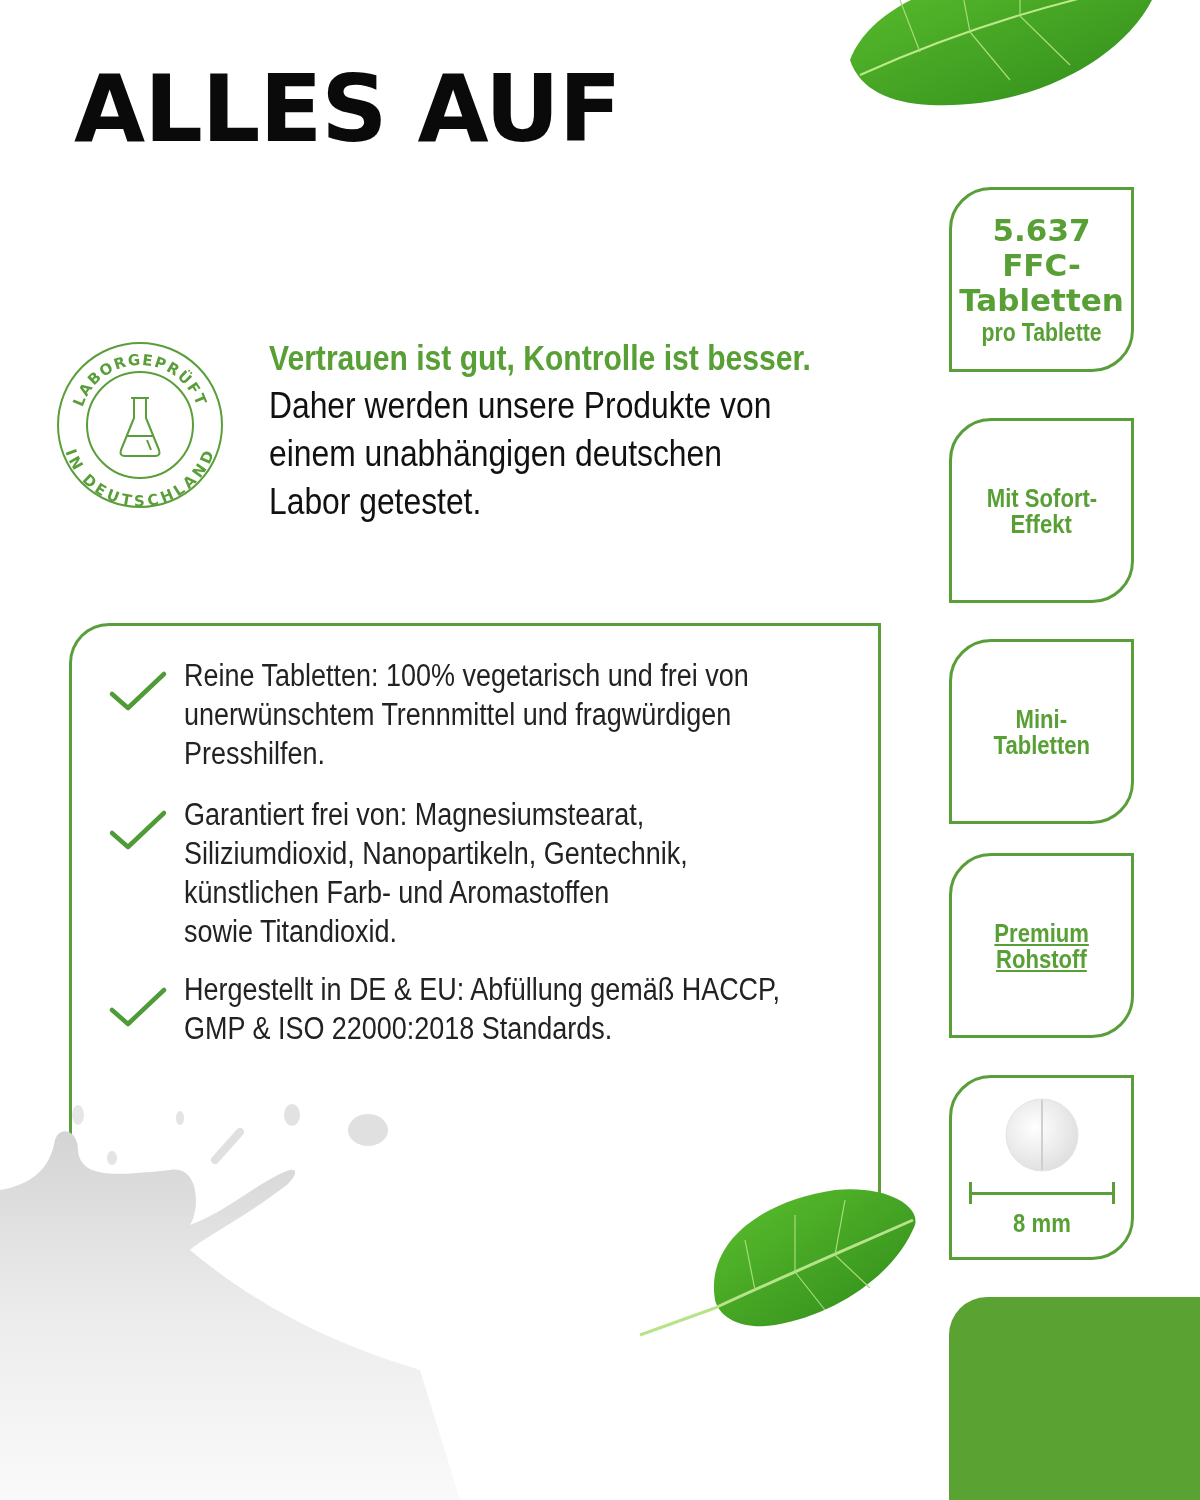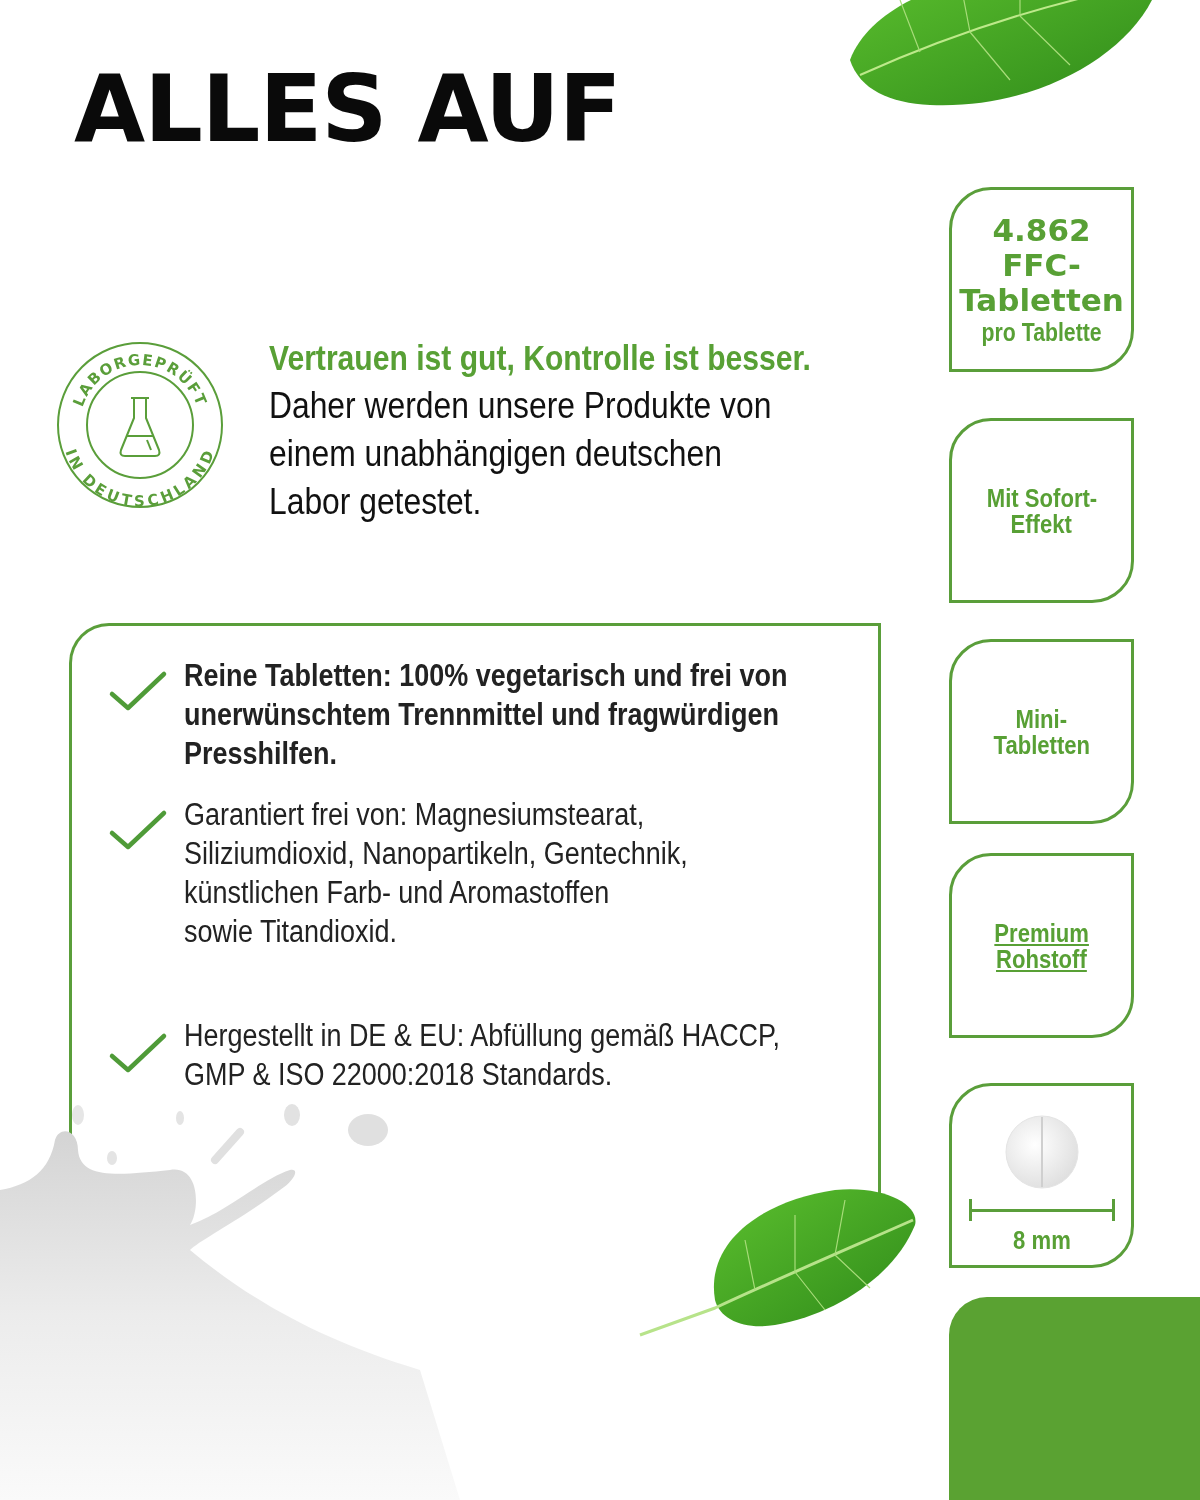--- a/index.html
+++ b/index.html
@@ -59,21 +59,21 @@
   .tile .t {
     font-weight: bold; font-size: 26px; line-height: 26px;
     transform: scaleX(0.85);
   }
   .tile .big {
     font-family: "DejaVu Sans", sans-serif; font-weight: bold;
     font-size: 31px; line-height: 35px; letter-spacing: 0px;
   }
   .tile .small { font-weight: bold; font-size: 25px; line-height: 28px; transform: scaleX(0.85); }
 
-  .tile-pill { justify-content: center; margin-top: 8px; }
+  .tile-pill { justify-content: flex-start; }
   .pill-img { margin-top: 18px; width: 78px; height: 78px; }
   .measure { position: relative; width: 146px; height: 22px; margin-top: 8px; }
   .measure .line { position: absolute; left: 0; right: 0; top: 10px; height: 3px; background: #5a9e3a; }
   .measure .cap { position: absolute; top: 0; width: 3px; height: 22px; background: #5a9e3a; }
   .measure .cap.l { left: 0; } .measure .cap.r { right: 0; }
   .measure-label { font-weight: bold; font-size: 26px; margin-top: 4px; transform: scaleX(0.85); }
 
   .green-block {
     position: absolute; left: 949px; top: 1297px; width: 260px; height: 210px;
     background: #5aa232; border-top-left-radius: 38px;
@@ -124,21 +124,21 @@
   <div class="headline">Vertrauen ist gut, Kontrolle ist besser.</div>
   <div class="body">
     <span>Daher werden unsere Produkte von</span>
     <span>einem unabhängigen deutschen</span>
     <span>Labor getestet.</span>
   </div>
 </div>
 
 <div class="main-box"></div>
 
-<div class="feature" style="top:656px;font-weight:bold;">
+<div class="feature" style="top:656px;">
   <svg class="check" viewBox="0 0 60 48" style="margin-top:12px;">
     <path d="M4 26 L20 40 L56 6" fill="none" stroke="#4f9b38" stroke-width="4.5" stroke-linecap="round" stroke-linejoin="round"></path>
   </svg>
   <div class="text">
     <span>Reine Tabletten: 100% vegetarisch und frei von</span>
     <span>unerwünschtem Trennmittel und fragwürdigen</span>
     <span>Presshilfen.</span>
   </div>
 </div>
 
@@ -147,32 +147,32 @@
     <path d="M4 26 L20 40 L56 6" fill="none" stroke="#4f9b38" stroke-width="4.5" stroke-linecap="round" stroke-linejoin="round"></path>
   </svg>
   <div class="text">
     <span>Garantiert frei von: Magnesiumstearat,</span>
     <span>Siliziumdioxid, Nanopartikeln, Gentechnik,</span>
     <span>künstlichen Farb- und Aromastoffen</span>
     <span>sowie Titandioxid.</span>
   </div>
 </div>
 
-<div class="feature" style="top:970px;margin-top:46px;">
+<div class="feature" style="top:970px;">
   <svg class="check" viewBox="0 0 60 48" style="margin-top:14px;">
     <path d="M4 26 L20 40 L56 6" fill="none" stroke="#4f9b38" stroke-width="4.5" stroke-linecap="round" stroke-linejoin="round"></path>
   </svg>
   <div class="text">
     <span>Hergestellt in DE &amp; EU: Abfüllung gemäß HACCP,</span>
     <span>GMP &amp; ISO 22000:2018 Standards.</span>
   </div>
 </div>
 
 <div class="tile" style="top:187px;">
-  <div class="big">4.862</div>
+  <div class="big">5.637</div>
   <div class="big">FFC-</div>
   <div class="big">Tabletten</div>
   <div class="small">pro Tablette</div>
 </div>
 
 <div class="tile" style="top:418px;">
   <div class="t">Mit Sofort-</div>
   <div class="t">Effekt</div>
 </div>
 

